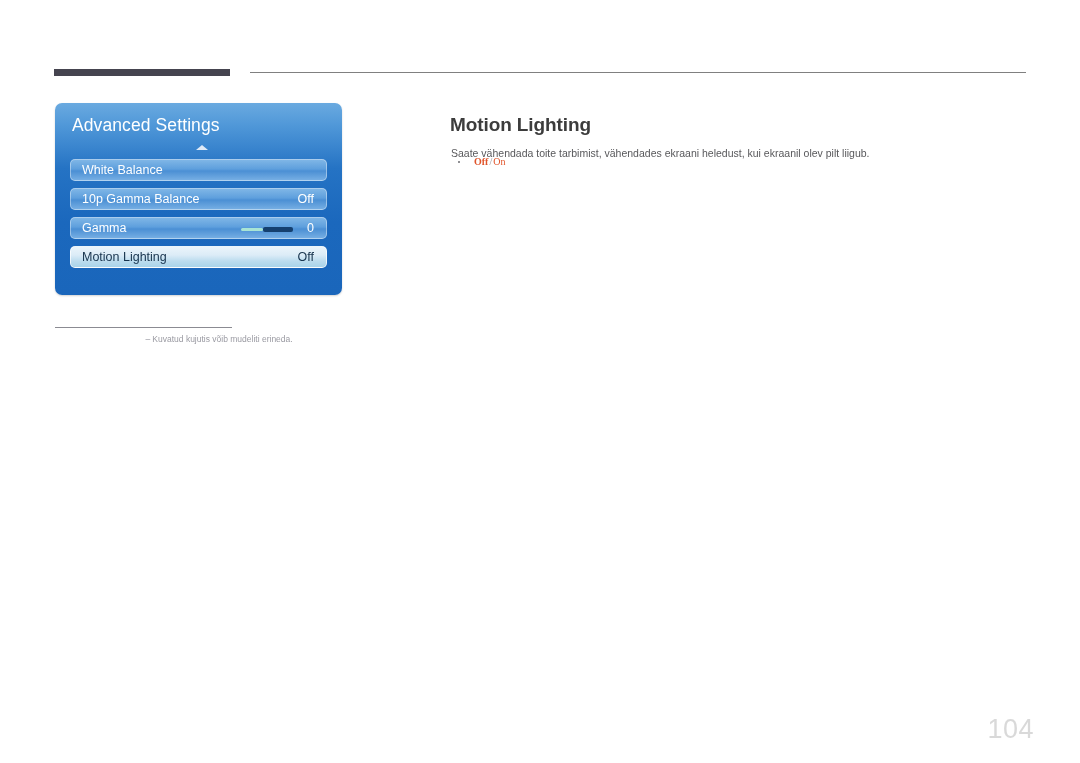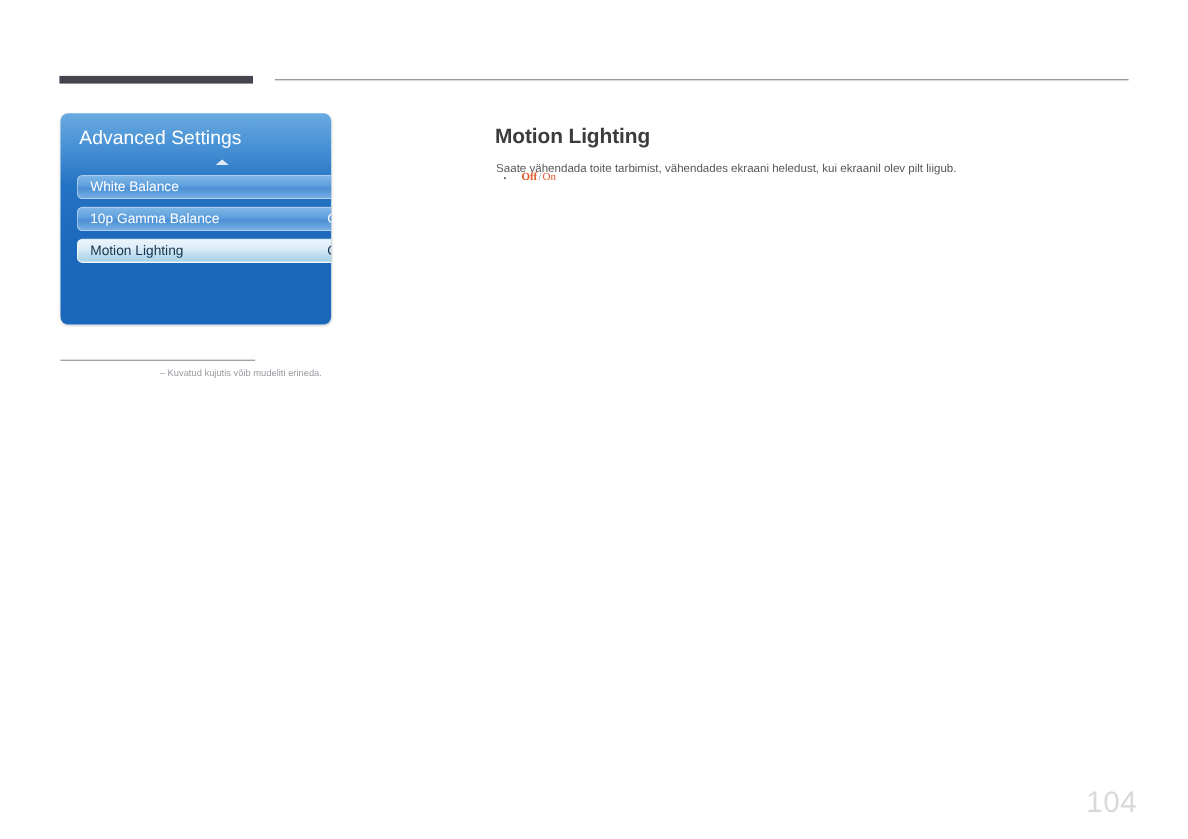--- a/index.html
+++ b/index.html
@@ -31,21 +31,21 @@
     width: 776px;
     height: 1px;
     background: #808080;
   }
 
   
   #osd-panel {
     position: absolute;
     left: 55px;
     top: 103px;
-    width: 246px;
+    width: 287px;
     height: 192px;
     border-radius: 7px;
     background: linear-gradient(to bottom,
         #6aaae0 0%,
         #4f97d8 12%,
         #2573c4 34%,
         #1b68bd 62%,
         #1a66bb 100%);
     box-shadow: 0 1px 2px rgba(0,0,0,0.18);
     overflow: hidden;
@@ -243,20 +243,28 @@
     <div class="osd-row">
       <span class="osd-row-label">White Balance</span>
       <span class="osd-row-value"></span>
     </div>
 
     <div class="osd-row">
       <span class="osd-row-label">10p Gamma Balance</span>
       <span class="osd-row-value">Off</span>
     </div>
 
+    <div class="osd-row">
+      <span class="osd-row-label">Gamma</span>
+      <span class="osd-slider">
+        <span class="osd-slider-track"></span>
+        <span class="osd-slider-fill"></span>
+      </span>
+      <span class="osd-row-value">0</span>
+    </div>
 
     <div class="osd-row selected">
       <span class="osd-row-label">Motion Lighting</span>
       <span class="osd-row-value">Off</span>
     </div>
 
   </div>
 </div>
 
 <div id="footnote-rule"></div>

